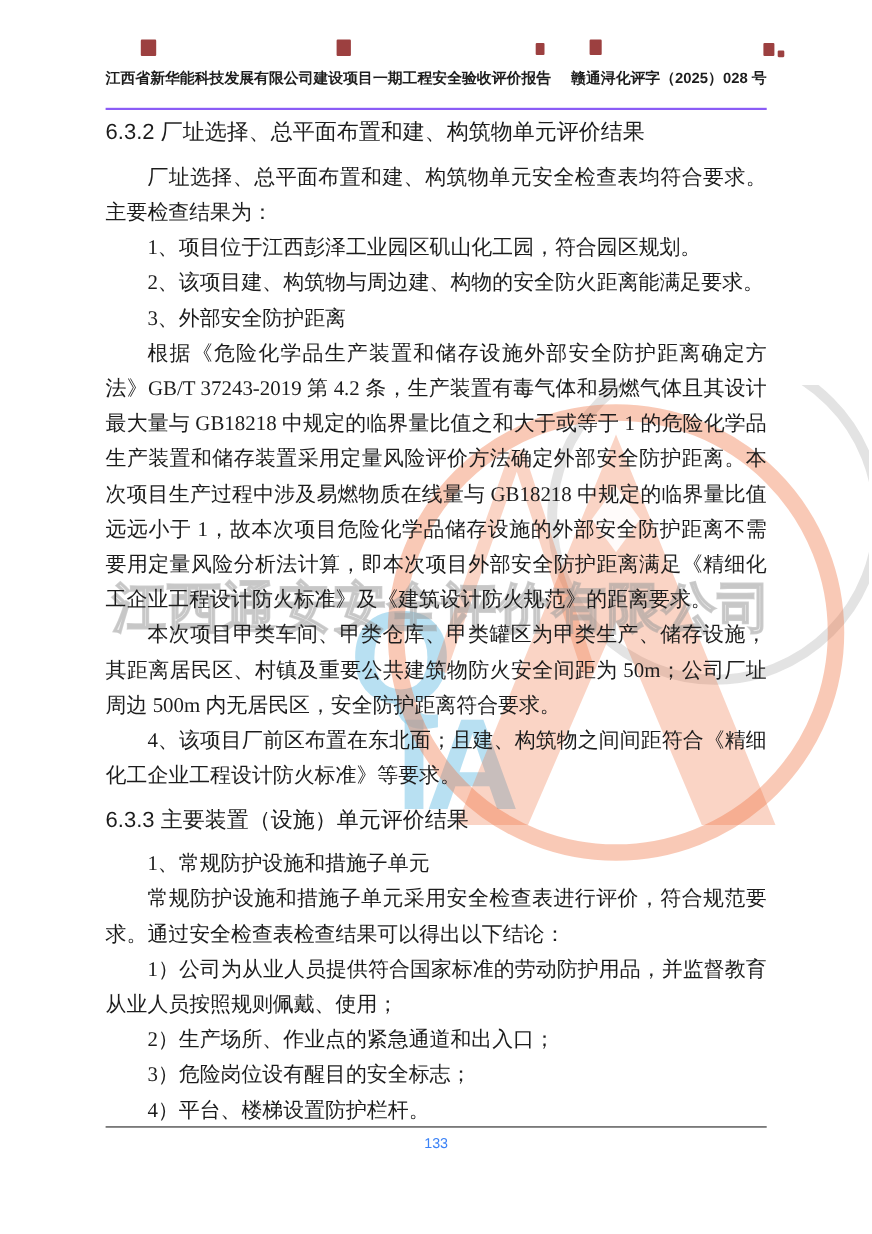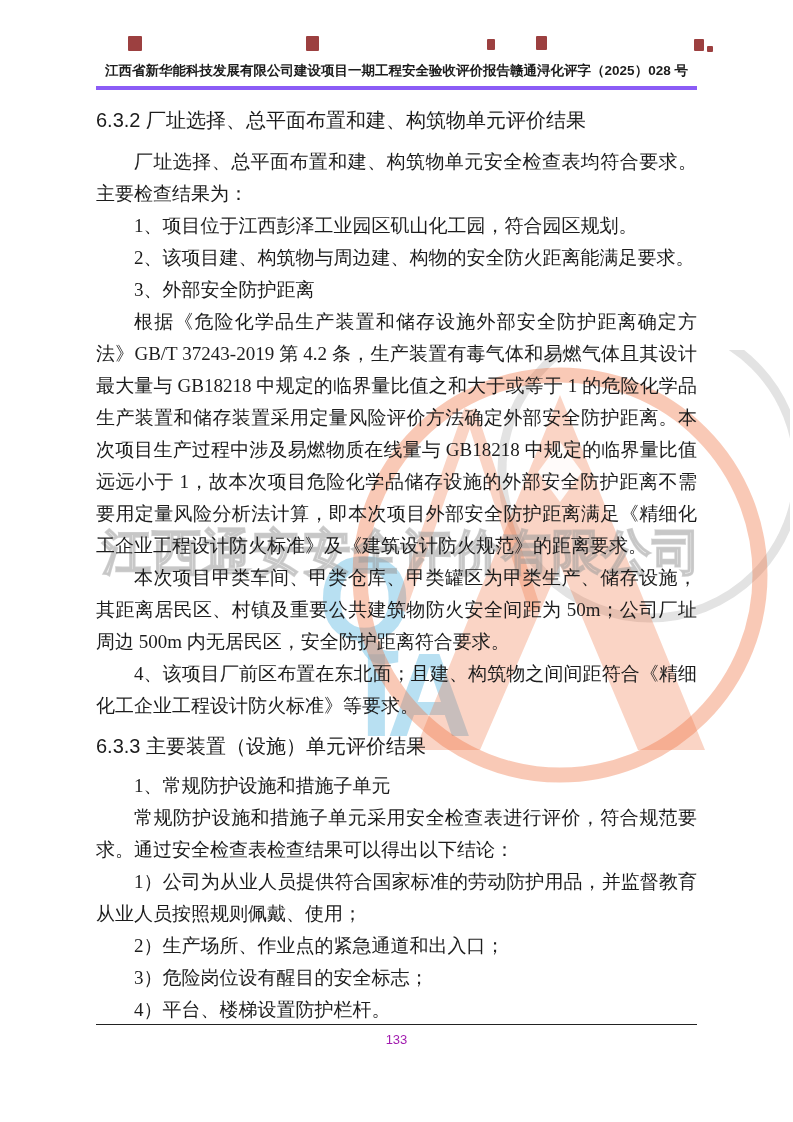--- a/index.html
+++ b/index.html
@@ -9,23 +9,23 @@
     background:#ffffff;
     overflow:hidden;
     font-family:"Liberation Serif","DejaVu Serif",serif;
     color:#1c1c1c;
     box-shadow:0 0 6px rgba(0,0,0,.25);
   }
 
   
   .hdr{
     position:absolute;left:96px;top:62px;width:601px;
-    display:flex;justify-content:center;align-items:flex-end;
-    border-bottom:4px solid #8b5cf6;
-    padding-bottom:7px;
+    display:flex;justify-content:space-between;align-items:flex-end;
+    border-bottom:2px solid #8b5cf6;
+    padding-bottom:19px;
     font-family:"Liberation Sans","DejaVu Sans",sans-serif;
     font-weight:bold;font-size:13.5px;line-height:17px;
     white-space:nowrap;
   }
 
   
   .doc{
     position:absolute;left:96px;top:98px;width:601px;
     font-size:19px;line-height:32px;text-align:justify;
     z-index:2;
@@ -35,21 +35,21 @@
     font-family:"Liberation Sans","DejaVu Sans",sans-serif;
     font-weight:normal;font-size:20px;line-height:28px;
     margin:8px 0 12px 0;text-align:left;
   }
   .h-sec.second{margin:10px 0 10px 0;}
 
   
   .ftr-rule{position:absolute;left:96px;top:1024px;width:601px;border-top:1.5px solid #222;}
   .ftr-num{
     position:absolute;left:96px;top:1032px;width:601px;text-align:center;
-    font-size:13px;font-family:"Liberation Sans","DejaVu Sans",sans-serif;color:#a21caf;
+    font-size:13px;font-family:"Liberation Sans","DejaVu Sans",sans-serif;color:#3b82f6;
   }
 
   
   .wm-layer{position:absolute;inset:0;z-index:1;pointer-events:none;}
   .wm-company{
     position:absolute;left:102px;top:520px;width:640px;
     font-family:"Liberation Sans","DejaVu Sans",sans-serif;
     font-size:49px;font-weight:bold;letter-spacing:1px;white-space:nowrap;
     color:rgba(178,178,178,0.22);
     -webkit-text-stroke:1.4px rgba(150,150,150,0.45);

